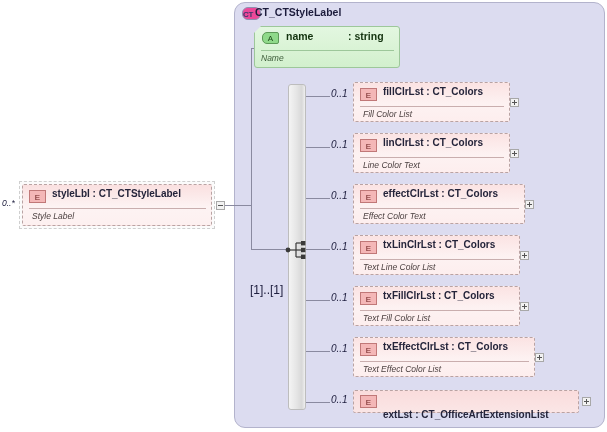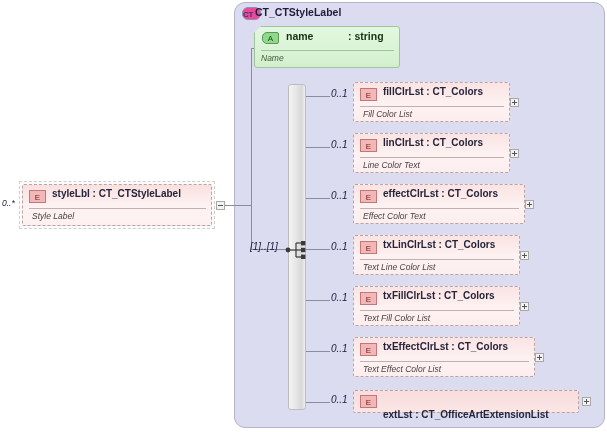--- a/index.html
+++ b/index.html
@@ -200,24 +200,24 @@
   
   .card {
     position: absolute;
     font-size: 10px;
     font-style: italic;
     color: #202040;
     white-space: nowrap;
   }
   .card-seq {
     position: absolute;
-    font-size: 10px;
-    font-style: italic;
+    font-size: 12px;
     color: #202040;
     white-space: nowrap;
+    margin-top: 42px;
   }
 
   
   .expander {
     position: absolute;
     width: 9px;
     height: 9px;
     border: 1px solid #a8a8a8;
     background: #f2f2f2;
     box-sizing: border-box;

